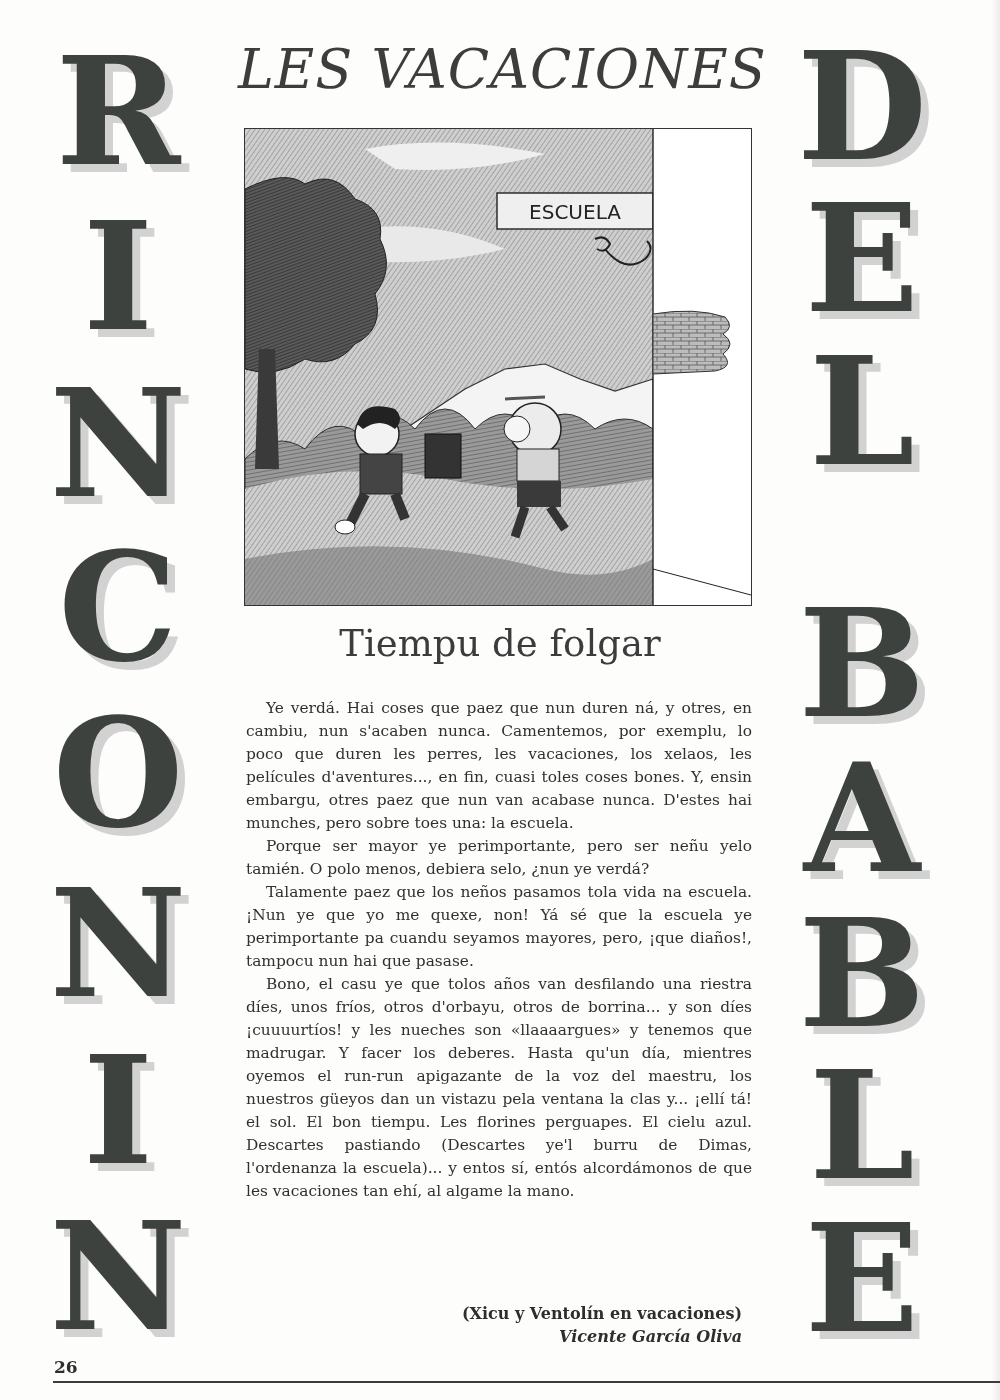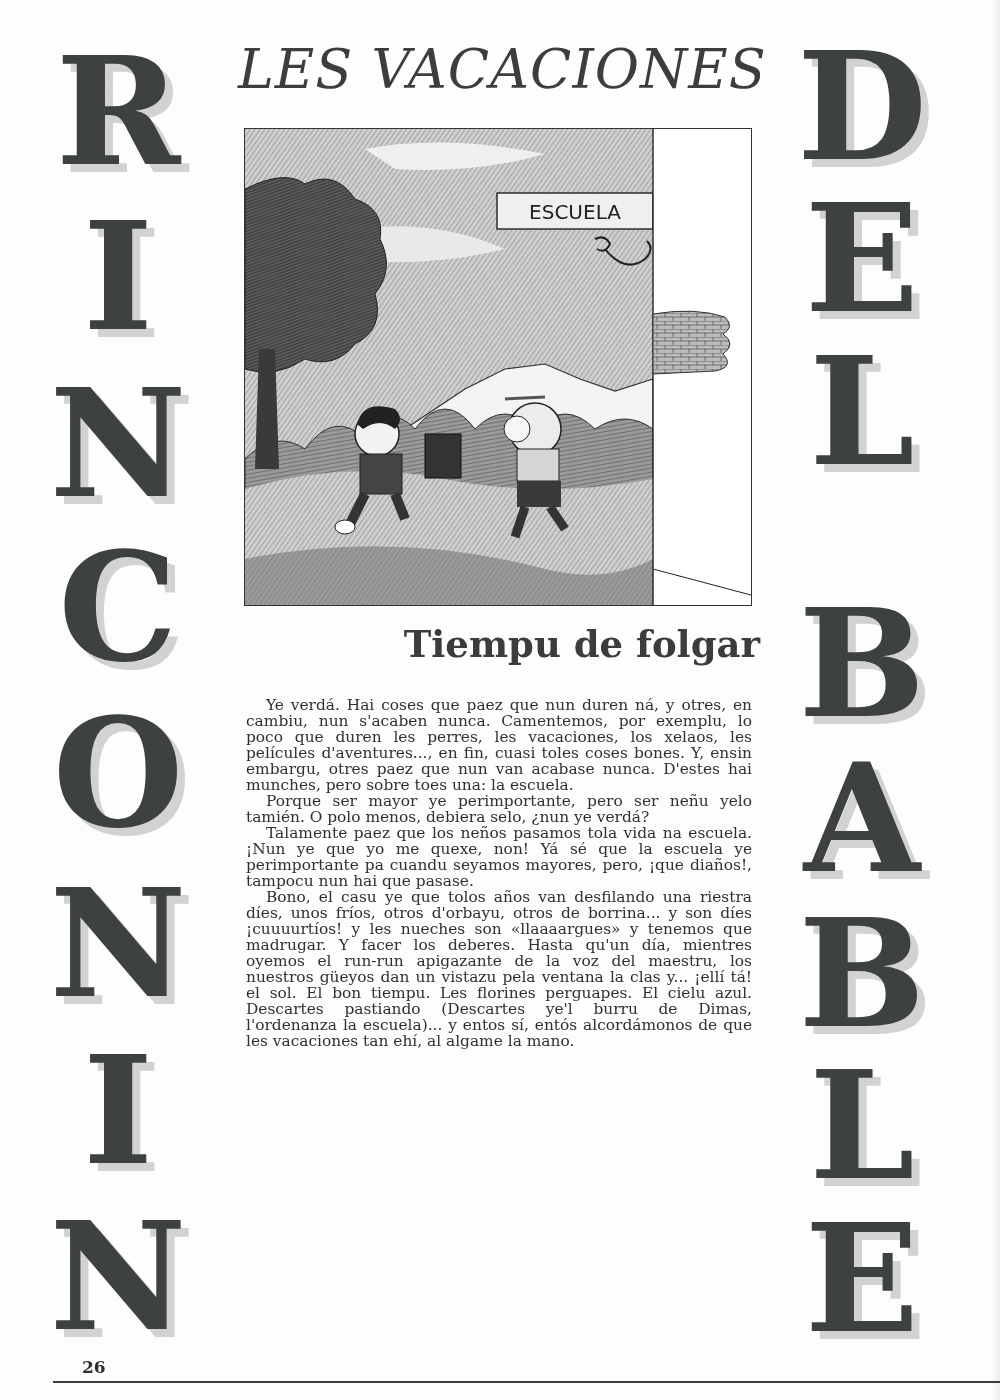--- a/index.html
+++ b/index.html
@@ -28,39 +28,39 @@
     white-space: nowrap;
   }
   .illustration {
     position: absolute; left: 244px; top: 128px; width: 506px; height: 476px;
     border: 1.5px solid #333;
     background: #7dd3fc;
     overflow: hidden;
   }
   .headline {
     position: absolute; left: 240px; top: 622px; width: 520px;
-    text-align: right;
-    font-family: "DejaVu Serif", serif; font-weight: bold;
+    text-align: center;
+    font-family: "DejaVu Serif", serif; font-weight: normal;
     font-size: 37px; color: #3a3d3b;
   }
   .article {
     position: absolute; left: 246px; top: 697px; width: 506px;
-    font-family: "DejaVu Serif", serif; font-size: 15.4px; line-height: 16px;
+    font-family: "DejaVu Serif", serif; font-size: 15.4px; line-height: 23px;
     color: #2f312f; text-align: justify;
   }
   .article p { margin: 0; text-indent: 20px; hyphens: manual; }
   .signature {
     position: absolute; right: 258px; top: 1302px; text-align: right;
     font-family: "DejaVu Serif", serif; font-size: 16px; line-height: 23px; color: #2d2f2d;
   }
   .signature .work { font-weight: bold; }
   .signature .author { font-weight: bold; font-style: italic; }
   .page-number {
     position: absolute; left: 54px; top: 1357px;
-    font-family: "DejaVu Serif", serif; font-weight: bold; font-size: 17px; color: #2d2f2d; margin-left: 28px;
+    font-family: "DejaVu Serif", serif; font-weight: bold; font-size: 17px; color: #2d2f2d;
   }
   .rule {
     position: absolute; left: 53px; top: 1381px; width: 947px; height: 2px; background: #3d3d3d;
   }
   .edge-shade {
     position: absolute; right: 0; top: 0; width: 10px; height: 1400px;
     background: linear-gradient(to right, #fff, #ececec);
   }
 </style>
 </head>
@@ -163,16 +163,18 @@
 <div class="headline">Tiempu de folgar</div>
 
 <div class="article">
   <p>Ye verdá. Hai coses que paez que nun duren ná, y otres, en cambiu, nun s'acaben nunca. Camentemos, por exemplu, lo poco que duren les perres, les vacaciones, los xelaos, les películes d'aventures..., en fin, cuasi toles coses bones. Y, ensin embargu, otres paez que nun van acabase nunca. D'estes hai munches, pero sobre toes una: la escuela.</p>
   <p>Porque ser mayor ye perimportante, pero ser neñu yelo tamién. O polo menos, debiera selo, ¿nun ye verdá?</p>
   <p>Talamente paez que los neños pasamos tola vida na es­cuela. ¡Nun ye que yo me quexe, non! Yá sé que la es­cuela ye perimportante pa cuandu seyamos mayores, pe­ro, ¡que diaños!, tampocu nun hai que pasase.</p>
   <p>Bono, el casu ye que tolos años van desfilando una ries­tra díes, unos fríos, otros d'orbayu, otros de borrina... y son díes ¡cuuuurtíos! y les nueches son «llaaaargues» y te­nemos que madrugar. Y facer los deberes. Hasta qu'un día, mientres oyemos el run-run apigazante de la voz del maes­tru, los nuestros güeyos dan un vistazu pela ventana la clas y... ¡ellí tá! el sol. El bon tiempu. Les florines perguapes. El cielu azul. Descartes pastiando (Descartes ye'l burru de Di­mas, l'ordenanza la escuela)... y entos sí, entós alcordámo­nos de que les vacaciones tan ehí, al algame la mano.</p>
 </div>
 
 <div class="signature">
+  <div class="work">(Xicu y Ventolín en vacaciones)</div>
+  <div class="author">Vicente García Oliva</div>
 </div>
 
 <div class="page-number">26</div>
 <div class="rule"></div>
 
 </body></html>

